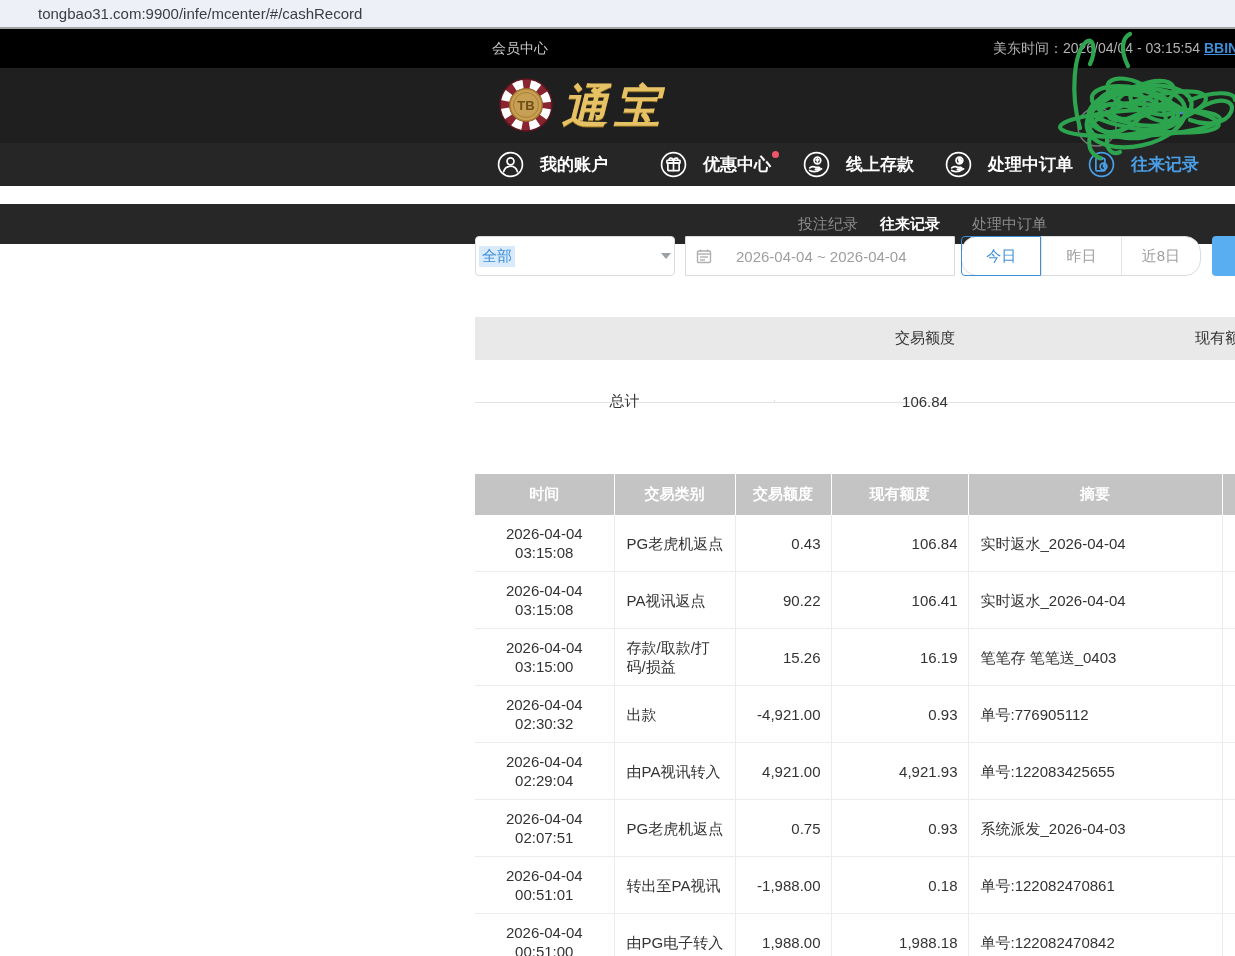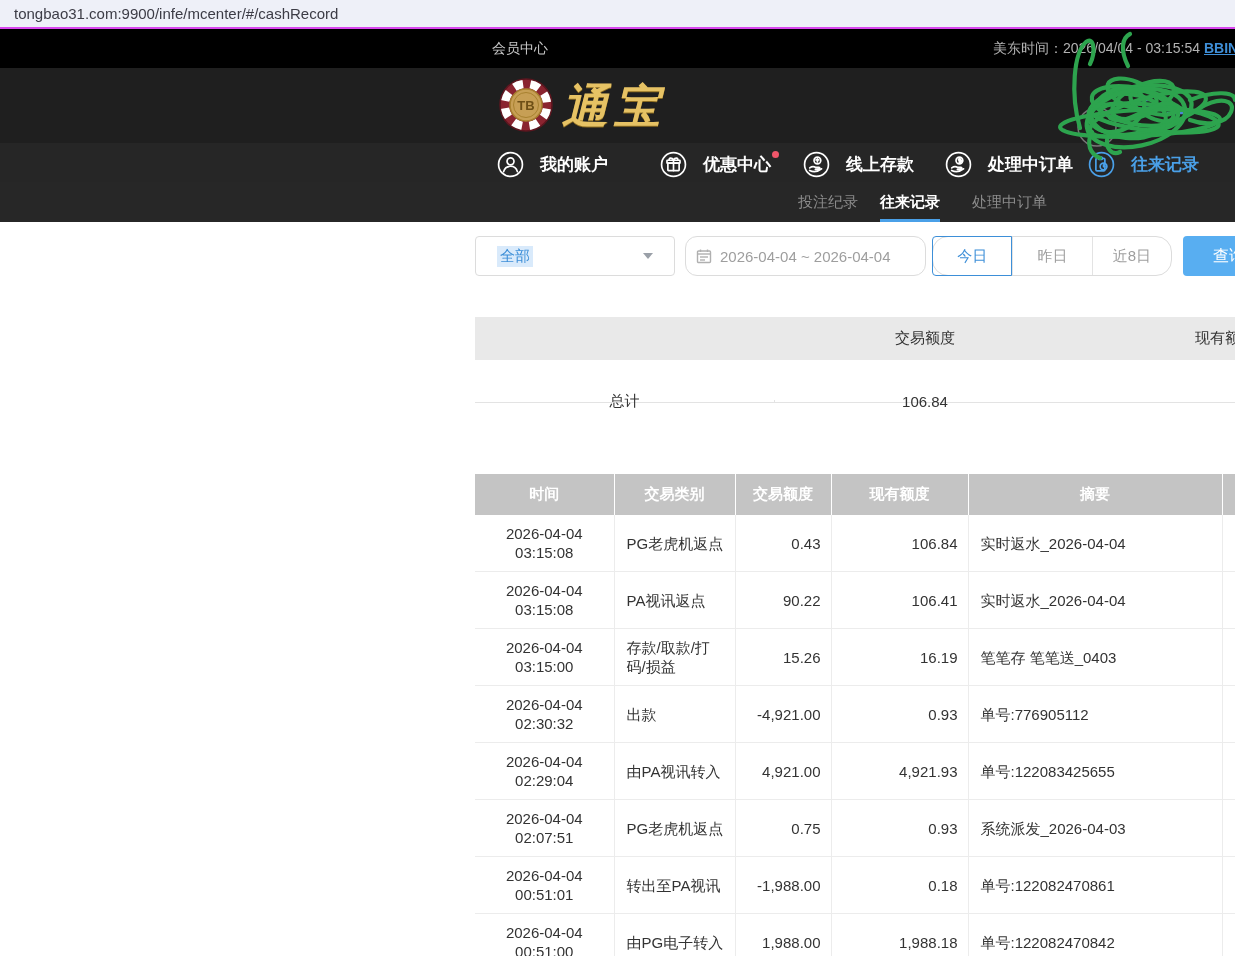--- a/index.html
+++ b/index.html
@@ -1,22 +1,22 @@
 <!DOCTYPE html>
 <html><head>
 <meta charset="utf-8">
 <style>
   * { margin:0; padding:0; box-sizing:border-box; }
   html,body { width:1235px; height:956px; overflow:hidden; background:#fff;
     font-family:"Liberation Sans", sans-serif; position:relative; }
 
   
   .url-bar { position:absolute; left:0; top:0; width:1235px; height:29px;
-    background:#eef0f8; border-bottom:2px solid #d946ef;
-    font-size:15px; color:#3c3c46; line-height:27px; padding-left:14px; }
+    background:#eef0f8; border-bottom:2px solid #a3a3a3;
+    font-size:15px; color:#3c3c46; line-height:27px; padding-left:38px; }
 
   
   .topbar { position:absolute; left:0; top:29px; width:1235px; height:39px; background:#000; }
   .member-center { position:absolute; left:492px; top:0; line-height:39px; font-size:14px; color:#c9c9c9; }
   .us-time { position:absolute; left:993px; top:0; line-height:39px; font-size:14px; color:#b2b2b2; }
   .bbin-link { position:absolute; left:1204px; top:0; line-height:39px; font-size:14px;
     color:#3f8fd8; font-weight:bold; text-decoration:underline; white-space:nowrap; }
 
   
   .logo-bar { position:absolute; left:0; top:68px; width:1235px; height:75px; background:#1f1f1f; }
@@ -30,39 +30,39 @@
   .nav-item { position:absolute; top:0; height:43px; display:flex; align-items:center; gap:16px;
     color:#fff; font-size:17px; font-weight:bold; cursor:pointer; }
   .nav-item svg { width:27px; height:27px; stroke:#fff; fill:none; stroke-width:1.5;
     stroke-linecap:round; stroke-linejoin:round; }
   .nav-item.active { color:#4aa0e8; }
   .nav-item.active svg { stroke:#4aa0e8; }
   .nav-badge { position:absolute; right:-12px; top:5px; width:7px; height:7px;
     border-radius:50%; background:#f0566a; }
 
   
-  .subnav-bar { position:absolute; left:0; top:182px; width:1235px; height:40px; background:#272727; }
+  .subnav-bar { position:absolute; left:0; top:204px; width:1235px; height:40px; background:#272727; }
   .subnav-item { position:absolute; top:0; height:40px; line-height:40px; font-size:15px;
     color:#8b8b8b; cursor:pointer; }
   .subnav-item.active { color:#fff; font-weight:bold; }
   .subnav-item.active::after { content:""; position:absolute; left:0; right:0; bottom:0;
     height:3px; background:#4aa0e8; }
 
   
   .content { position:absolute; left:475px; top:226px; width:920px; }
 
   .filter-row { margin-top:10px; display:flex; align-items:center; height:40px; }
   .select-box { width:200px; height:40px; border:1px solid #dcdcdc; border-radius:4px;
     background:#fff; display:flex; align-items:center; justify-content:space-between;
-    padding:0 21px; cursor:pointer; }
+    padding:0 3px; cursor:pointer; }
   .select-value { font-size:15px; color:#3d8fd8; background:#d9eafb; padding:1px 3px; }
   .caret-down { width:0; height:0; border-left:5px solid transparent; border-right:5px solid transparent;
     border-top:6px solid #9aa0a8; }
-  .date-box { width:241px; height:40px; border:1px solid #dcdcdc; border-radius:12px; background:#fff;
-    margin-left:10px; display:flex; align-items:center; padding:0 10px; gap:8px; cursor:pointer; }
+  .date-box { width:270px; height:40px; border:1px solid #dcdcdc; border-radius:1px; background:#fff;
+    margin-left:10px; display:flex; align-items:center; padding:0 10px; gap:24px; cursor:pointer; }
   .date-box svg { width:16px; height:16px; stroke:#b0b0b0; fill:none; stroke-width:1.4; }
   .date-text { font-size:15px; color:#9e9e9e; }
   .quick-group { width:240px; height:40px; margin-left:6px; border:1px solid #dcdcdc;
     border-radius:16px; background:#fff; display:flex; }
   .quick-btn { flex:1; display:flex; align-items:center; justify-content:center;
     font-size:15px; color:#9e9e9e; cursor:pointer; border-left:1px solid #e3e3e3; }
   .quick-btn:first-child { border-left:none; }
   .quick-btn.active { color:#3d8fd8; border:1px solid #3d8fd8; border-radius:4px 0 0 4px;
     margin:-1px 0 -1px -1px; }
   .search-btn { width:92px; height:40px; margin-left:11px; background:#58aef1; border:none;

